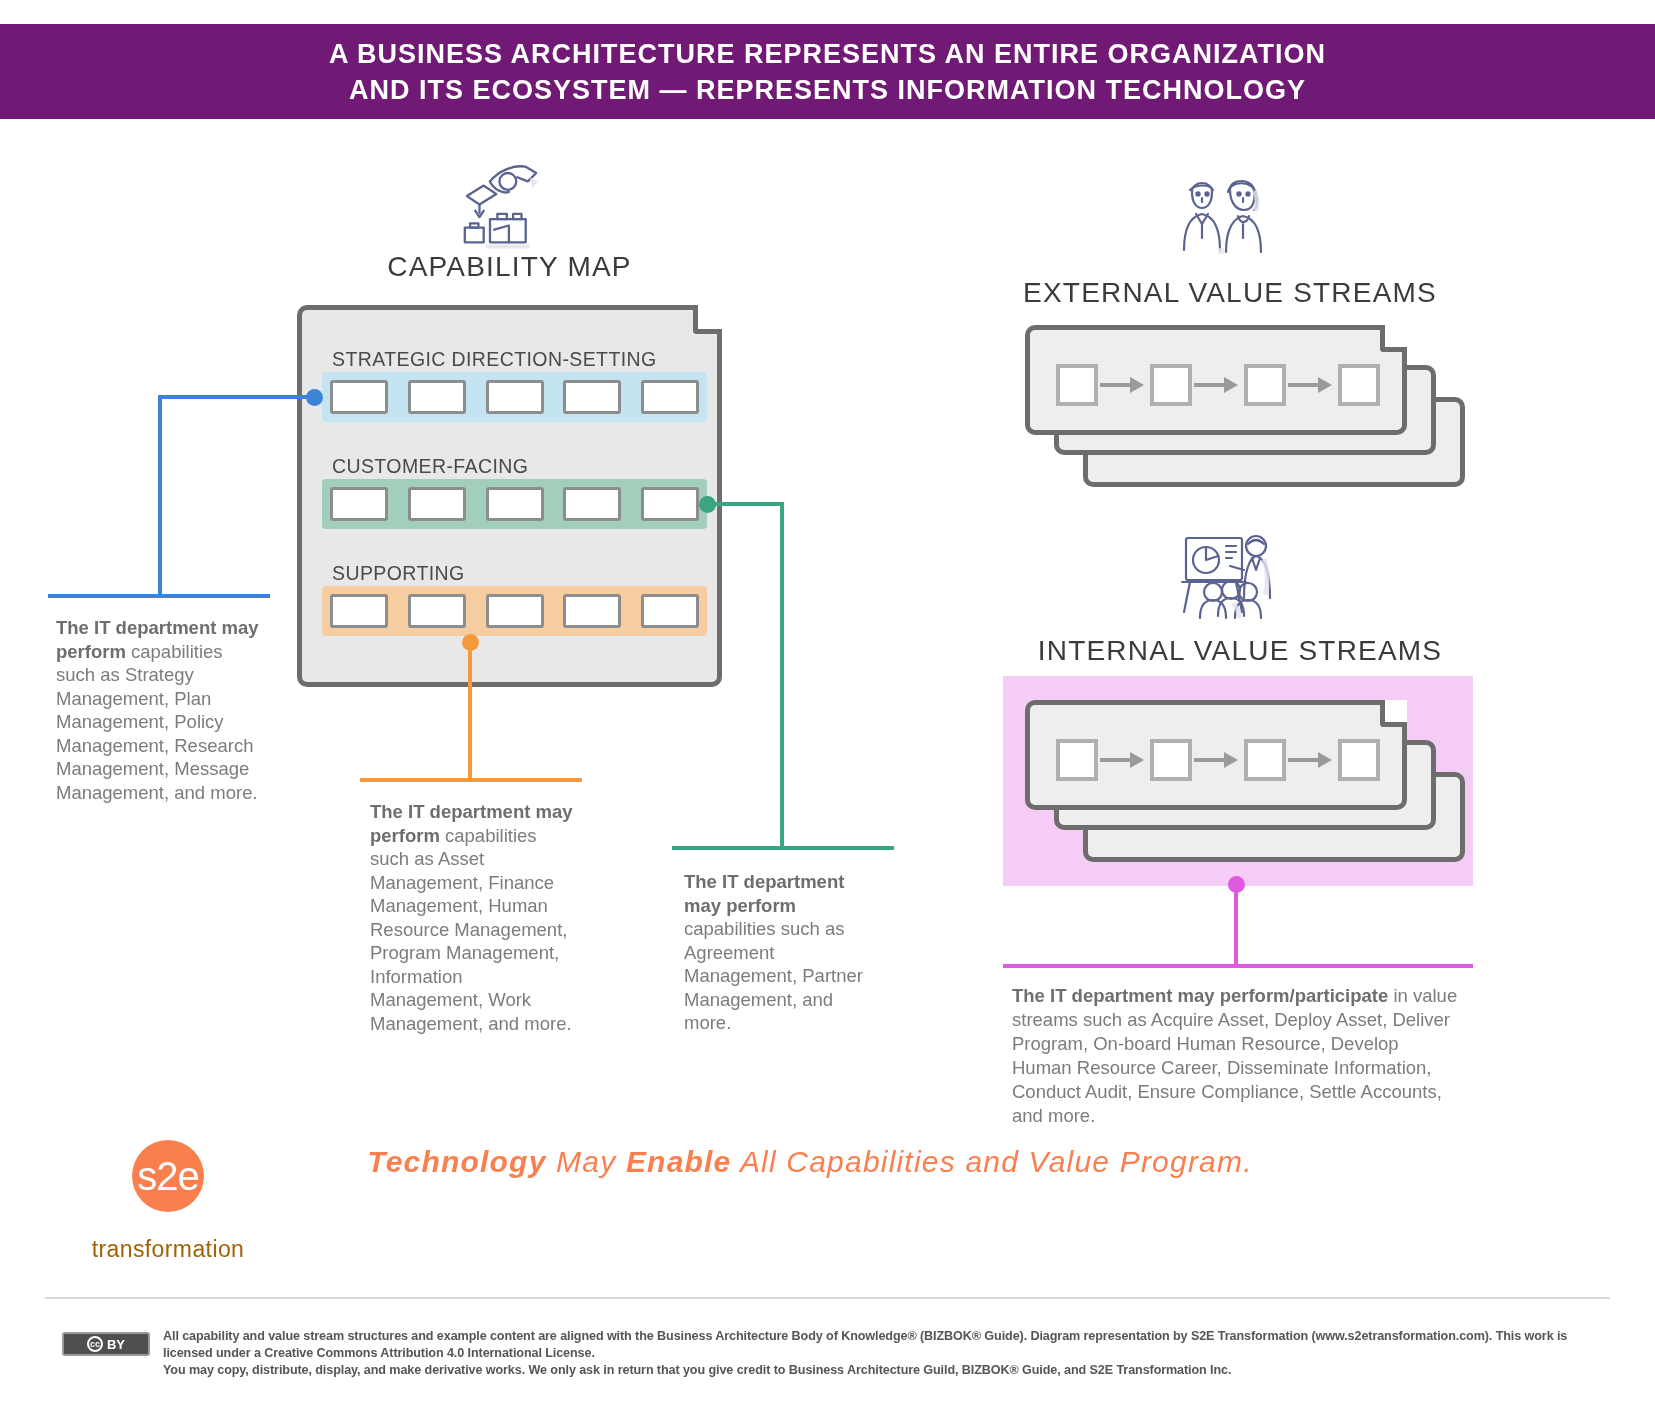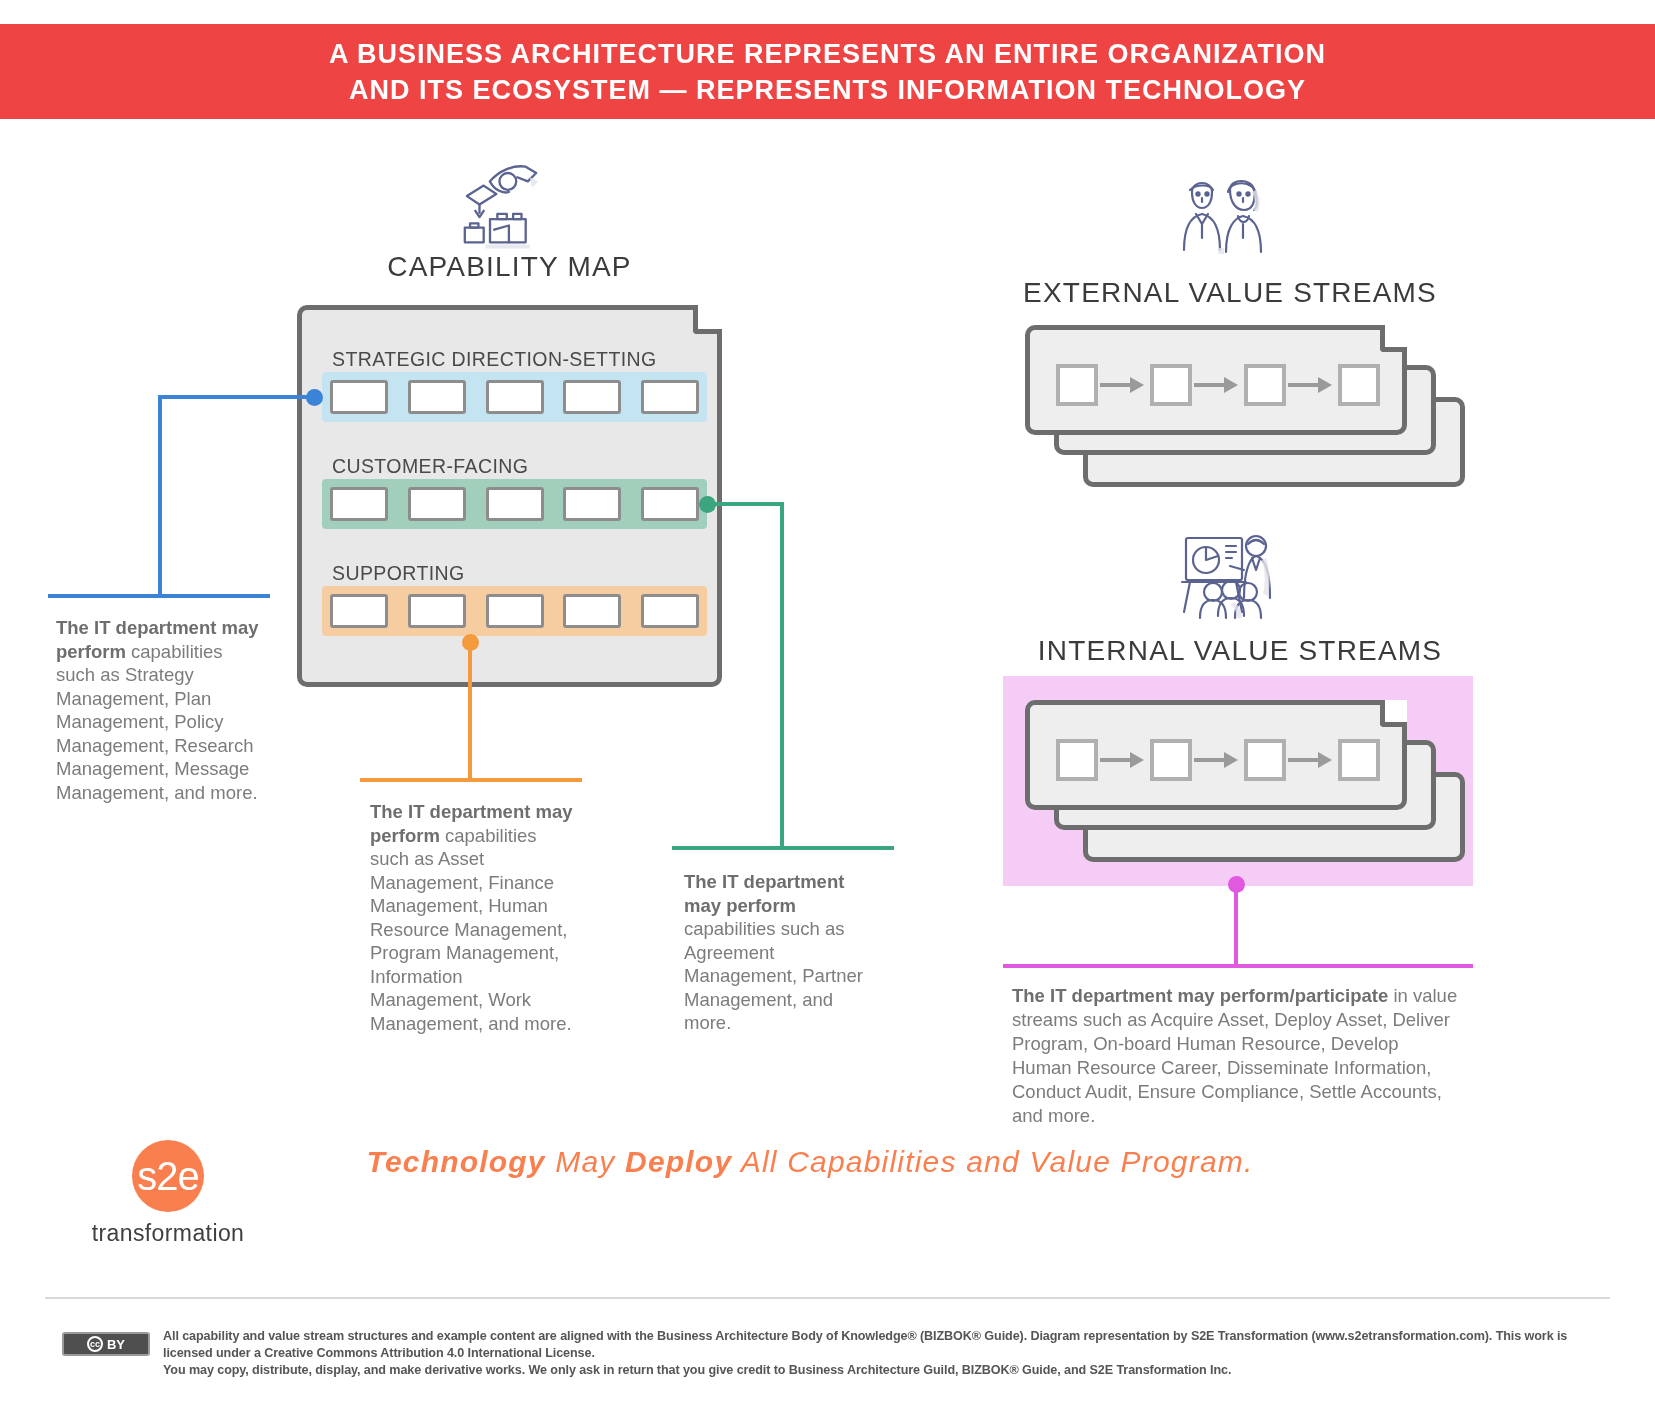--- a/index.html
+++ b/index.html
@@ -7,21 +7,21 @@
     width:1655px;height:1410px;
     background:#ffffff;
     font-family:"Liberation Sans", sans-serif;
     position:relative;
     overflow:hidden;
     color:#7a7a7a;
   }
   
   .header{
     position:absolute;left:0;top:24px;width:1655px;height:95px;
-    background:#ef4444;
+    background:#701a75;
     display:flex;flex-direction:column;align-items:center;justify-content:center;
   }
   .header .line{
     color:#ffffff;font-size:27px;letter-spacing:1.0px;font-weight:bold;
     line-height:36px;text-align:center;font-stretch:condensed;
   }
   
   .sect-title{
     position:absolute;text-align:center;
     font-size:28px;color:#3b3b3b;letter-spacing:1.2px;font-weight:400;
@@ -77,21 +77,21 @@
   #tagline{
     position:absolute;left:310px;top:1145px;width:1000px;text-align:center;
     font-size:30px;font-style:italic;color:#f97f4f;letter-spacing:1.2px;
   }
   #tagline b{font-weight:bold;}
   #logo-wrap{position:absolute;left:68px;top:1140px;width:200px;text-align:center;}
   #logo-circle{
     width:72px;height:72px;border-radius:50%;background:#f97f4f;margin:0 auto;
     color:#fff;font-size:40px;line-height:72px;letter-spacing:-1px;text-align:center;
   }
-  #logo-word{margin-top:8px;font-size:23px;color:#404040;letter-spacing:.4px;}
+  #logo-word{margin-top:24px;font-size:23px;color:#a16207;letter-spacing:.4px;}
   #foot-rule{position:absolute;left:45px;top:1297px;width:1565px;height:2px;background:#d9d9d9;}
   #cc-badge{
     position:absolute;left:62px;top:1332px;width:88px;height:24px;background:#4f4f4f;
     border:2px solid #9a9a9a;border-radius:3px;color:#ffffff;font-size:13px;font-weight:bold;
     display:flex;align-items:center;justify-content:center;gap:4px;box-sizing:border-box;
   }
   #cc-badge .ccmark{
     width:16px;height:16px;border-radius:50%;border:2px solid #fff;font-size:9px;
     display:flex;align-items:center;justify-content:center;box-sizing:border-box;
   }
@@ -289,21 +289,21 @@
 <div class="callout" style="left:1012px;top:984px;width:448px;line-height:24px;">
   <b>The IT department may perform/participate</b><span> in value streams such as Acquire Asset, Deploy Asset, Deliver Program, On-board Human Resource, Develop Human Resource Career, Disseminate Information, Conduct Audit, Ensure Compliance, Settle Accounts, and more.</span>
 </div>
 
 <div id="logo-wrap">
   <div id="logo-circle">s2e</div>
   <div id="logo-word">transformation</div>
 </div>
 
 <div id="tagline">
-  <b>Technology</b><span> May </span><b>Deploy</b><span> All Capabilities and Value Program.</span>
+  <b>Technology</b><span> May </span><b>Enable</b><span> All Capabilities and Value Program.</span>
 </div>
 
 <div id="foot-rule"></div>
 <div id="cc-badge">
   <span class="ccmark">cc</span>
   <span>BY</span>
 </div>
 <div id="footer-text">
   <div>All capability and value stream structures and example content are aligned with the Business Architecture Body of Knowledge® (BIZBOK® Guide). Diagram representation by S2E Transformation (www.s2etransformation.com). This work is licensed under a Creative Commons Attribution 4.0 International License.</div>
   <div>You may copy, distribute, display, and make derivative works. We only ask in return that you give credit to Business Architecture Guild, BIZBOK® Guide, and S2E Transformation Inc.</div>

